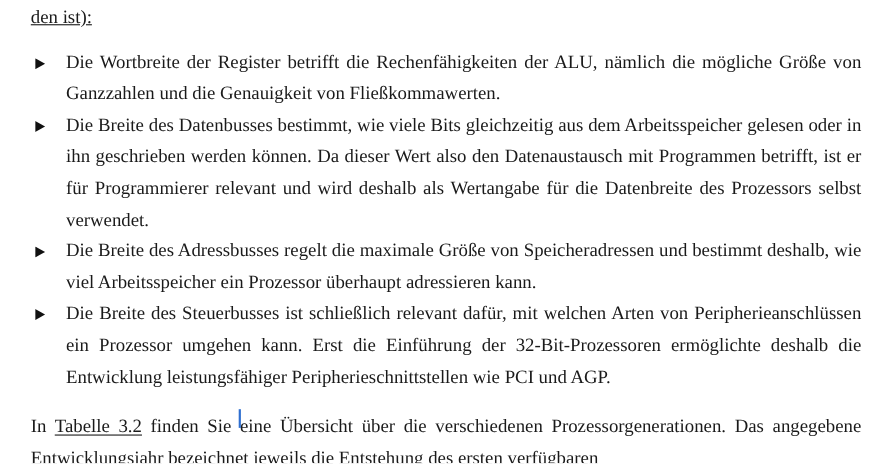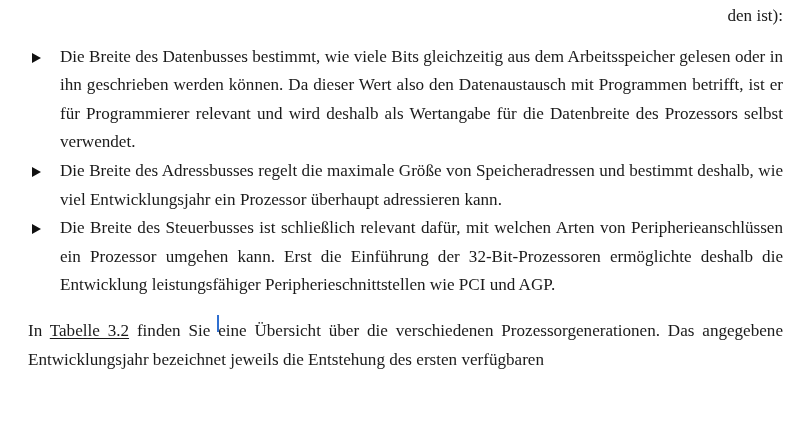--- a/index.html
+++ b/index.html
@@ -24,21 +24,22 @@
   .para {
     font-size: 17.1px;
     line-height: 28.6px;
     text-align: justify;
     text-justify: inter-word;
     margin: 0;
     hyphens: manual;
   }
   .lead {
     padding-top: 2px;
-    text-align: right;
+    text-align: left;
+    text-decoration: underline;
   }
   .bullet-list {
     margin: 0;
     padding: 0;
     list-style: none;
   }
   .bullet-item {
     position: relative;
     padding-left: 32px;
     font-size: 17.1px;
@@ -99,29 +100,37 @@
 
   <p class="para lead">den ist):</p>
 
   <ul class="bullet-list">
     <li class="bullet-item">
       <span class="bullet-marker">
         <svg width="9" height="10" viewBox="0 0 9 10" aria-hidden="true">
             <polygon points="0,0 9,5 0,10" fill="#111111"></polygon>
           </svg>
       </span>
+      <span>Die Wortbreite der Register betrifft die Rechenfähigkeiten der ALU, nämlich die mögliche Größe von Ganzzahlen und die Genauigkeit von Fließkommawerten.</span>
+    </li>
+    <li class="bullet-item">
+      <span class="bullet-marker">
+        <svg width="9" height="10" viewBox="0 0 9 10" aria-hidden="true">
+            <polygon points="0,0 9,5 0,10" fill="#111111"></polygon>
+          </svg>
+      </span>
       <span>Die Breite des Datenbusses bestimmt, wie viele Bits gleichzeitig aus dem Arbeitsspeicher gelesen oder in ihn geschrieben werden können. Da dieser Wert also den Datenaustausch mit Programmen betrifft, ist er für Programmierer relevant und wird deshalb als Wertangabe für die Datenbreite des Prozessors selbst verwendet.</span>
     </li>
     <li class="bullet-item">
       <span class="bullet-marker">
         <svg width="9" height="10" viewBox="0 0 9 10" aria-hidden="true">
             <polygon points="0,0 9,5 0,10" fill="#111111"></polygon>
           </svg>
       </span>
-      <span>Die Breite des Adressbusses regelt die maximale Größe von Speicheradressen und bestimmt deshalb, wie viel Entwicklungsjahr ein Prozessor überhaupt adressieren kann.</span>
+      <span>Die Breite des Adressbusses regelt die maximale Größe von Speicheradressen und bestimmt deshalb, wie viel Arbeitsspeicher ein Prozessor überhaupt adressieren kann.</span>
     </li>
     <li class="bullet-item">
       <span class="bullet-marker">
         <svg width="9" height="10" viewBox="0 0 9 10" aria-hidden="true">
             <polygon points="0,0 9,5 0,10" fill="#111111"></polygon>
           </svg>
       </span>
       <span>Die Breite des Steuerbusses ist schließlich relevant dafür, mit welchen Arten von Peripherieanschlüssen ein Prozessor umgehen kann. Erst die Einführung der 32-Bit-Prozessoren ermöglichte deshalb die Entwicklung leistungsfähiger Peripherieschnittstellen wie PCI und AGP.</span>
     </li>
   </ul>

